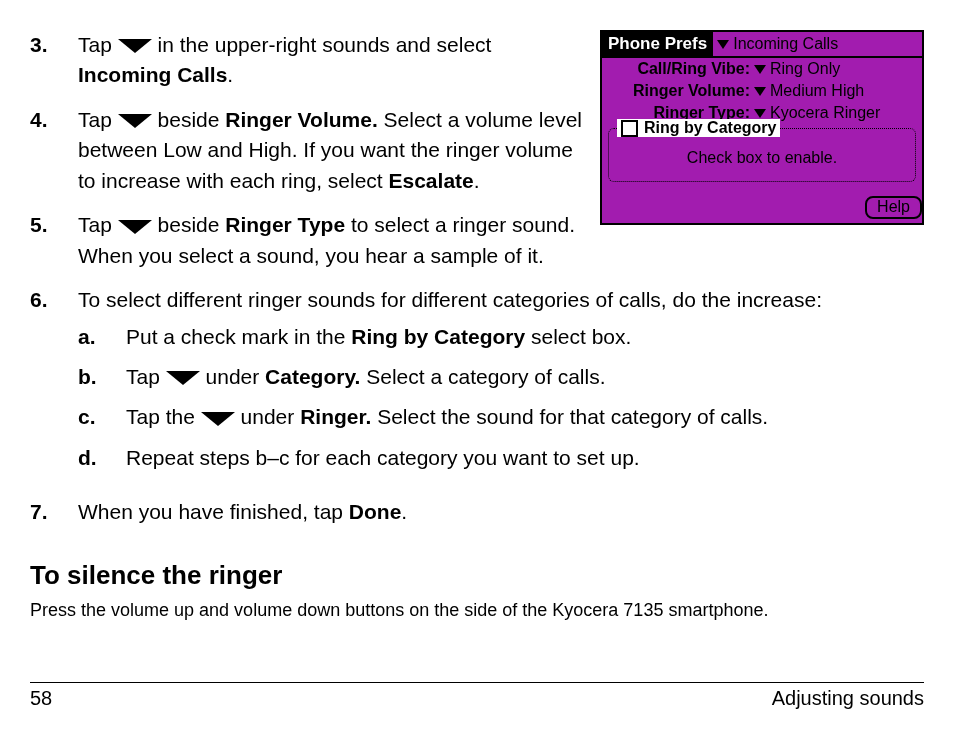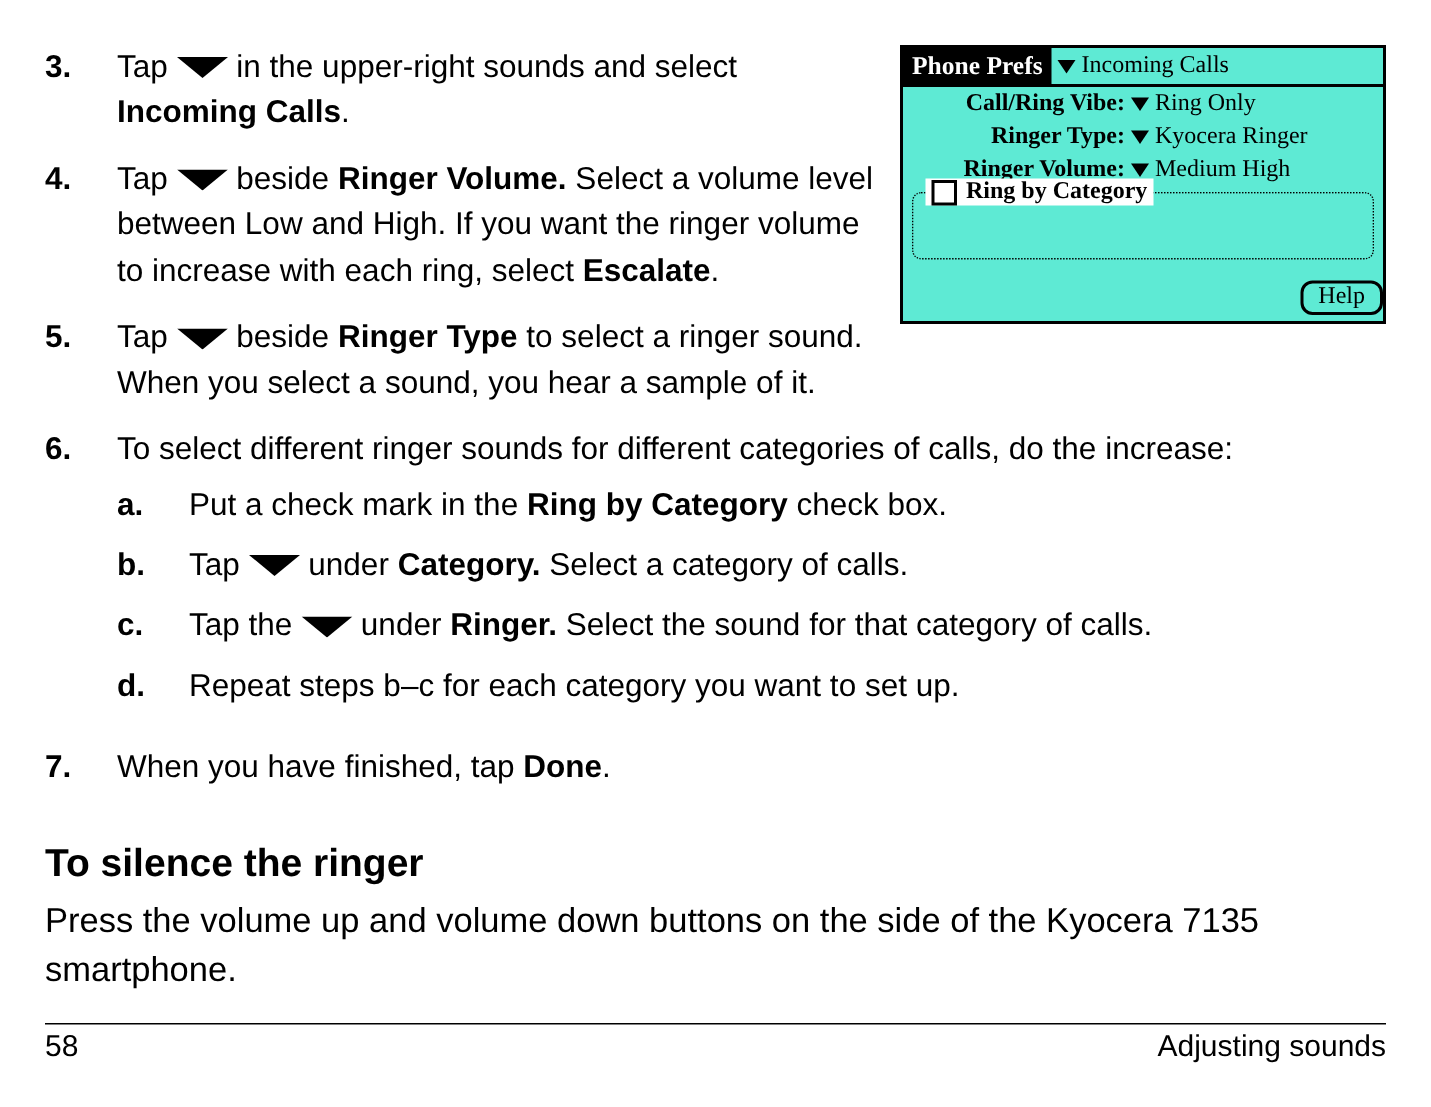--- a/index.html
+++ b/index.html
@@ -20,23 +20,23 @@
     position: relative;
   }
   .content {
     position: relative;
   }
   .screenshot {
     float: right;
     width: 320px;
     border: 2px solid #000;
     margin: 0 0 8px 12px;
-    font-family: Liberation Serif, serif;
-    font-size: 16px;
-    background: #5eead4;
+    font-family: Liberation Sans, sans-serif;
+    font-size: 16px;
+    background: #a21caf;
   }
   .ss-header {
     display: flex;
     align-items: stretch;
     border-bottom: 2px solid #000;
   }
   .ss-title {
     background: #000;
     color: #fff;
     font-weight: bold;
@@ -168,21 +168,21 @@
   }
   ol.sub-list > li > .sub-body { flex: 1; }
 
   h2.section {
     font-family: Arial, sans-serif;
     font-weight: bold;
     font-size: 26px;
     margin: 32px 0 6px 0;
   }
   p.para {
-    font-size: 23px;
+    font-size: 18px;
     line-height: 1.45;
     margin: 0 0 16px 0;
   }
 
   .footer {
     position: absolute;
     left: 30px;
     right: 30px;
     bottom: 28px;
     border-top: 1.5px solid #000;
@@ -207,38 +207,39 @@
         </div>
       </div>
       <div class="ss-row">
         <div class="ss-label">Call/Ring Vibe:</div>
         <div class="ss-value">
           <span class="tri"></span>
           <span>Ring Only</span>
         </div>
       </div>
       <div class="ss-row">
+        <div class="ss-label">Ringer Volume:</div>
+        <div class="ss-value">
+          <span class="tri"></span>
+          <span>Medium High</span>
+        </div>
+      </div>
+      <div class="ss-row">
         <div class="ss-label">Ringer Type:</div>
         <div class="ss-value">
           <span class="tri"></span>
           <span>Kyocera Ringer</span>
-        </div>
-      </div>
-      <div class="ss-row">
-        <div class="ss-label">Ringer Volume:</div>
-        <div class="ss-value">
-          <span class="tri"></span>
-          <span>Medium High</span>
         </div>
       </div>
       <div class="ss-group">
         <span class="ss-group-title">
           <span class="ss-check"></span>
           <span>Ring by Category</span>
         </span>
+        <div class="ss-group-body">Check box to enable.</div>
       </div>
       <div class="ss-help-row">
         <span class="ss-help">Help</span>
       </div>
     </div>
 
     <ol class="main-list">
 
       <li>
         <div class="num">3.</div>
@@ -268,21 +269,21 @@
       </li>
 
       <li>
         <div class="num">6.</div>
         <div class="body">
           <span>To select different ringer sounds for different categories of calls, do the increase:</span>
           <ol class="sub-list">
             <li>
               <div class="sub-num">a.</div>
               <div class="sub-body">
-                <span>Put a check mark in the </span><span class="bold">Ring by Category</span><span> check box.</span>
+                <span>Put a check mark in the </span><span class="bold">Ring by Category</span><span> select box.</span>
               </div>
             </li>
             <li>
               <div class="sub-num">b.</div>
               <div class="sub-body">
                 <span>Tap </span><span class="dropdown-icon"><svg width="34" height="14" viewBox="0 0 34 14">
                       <polygon points="0,0 34,0 17,14" fill="#000"></polygon>
                     </svg></span><span> under </span><span class="bold">Category.</span><span> Select a category of calls.</span>
               </div>
             </li>

